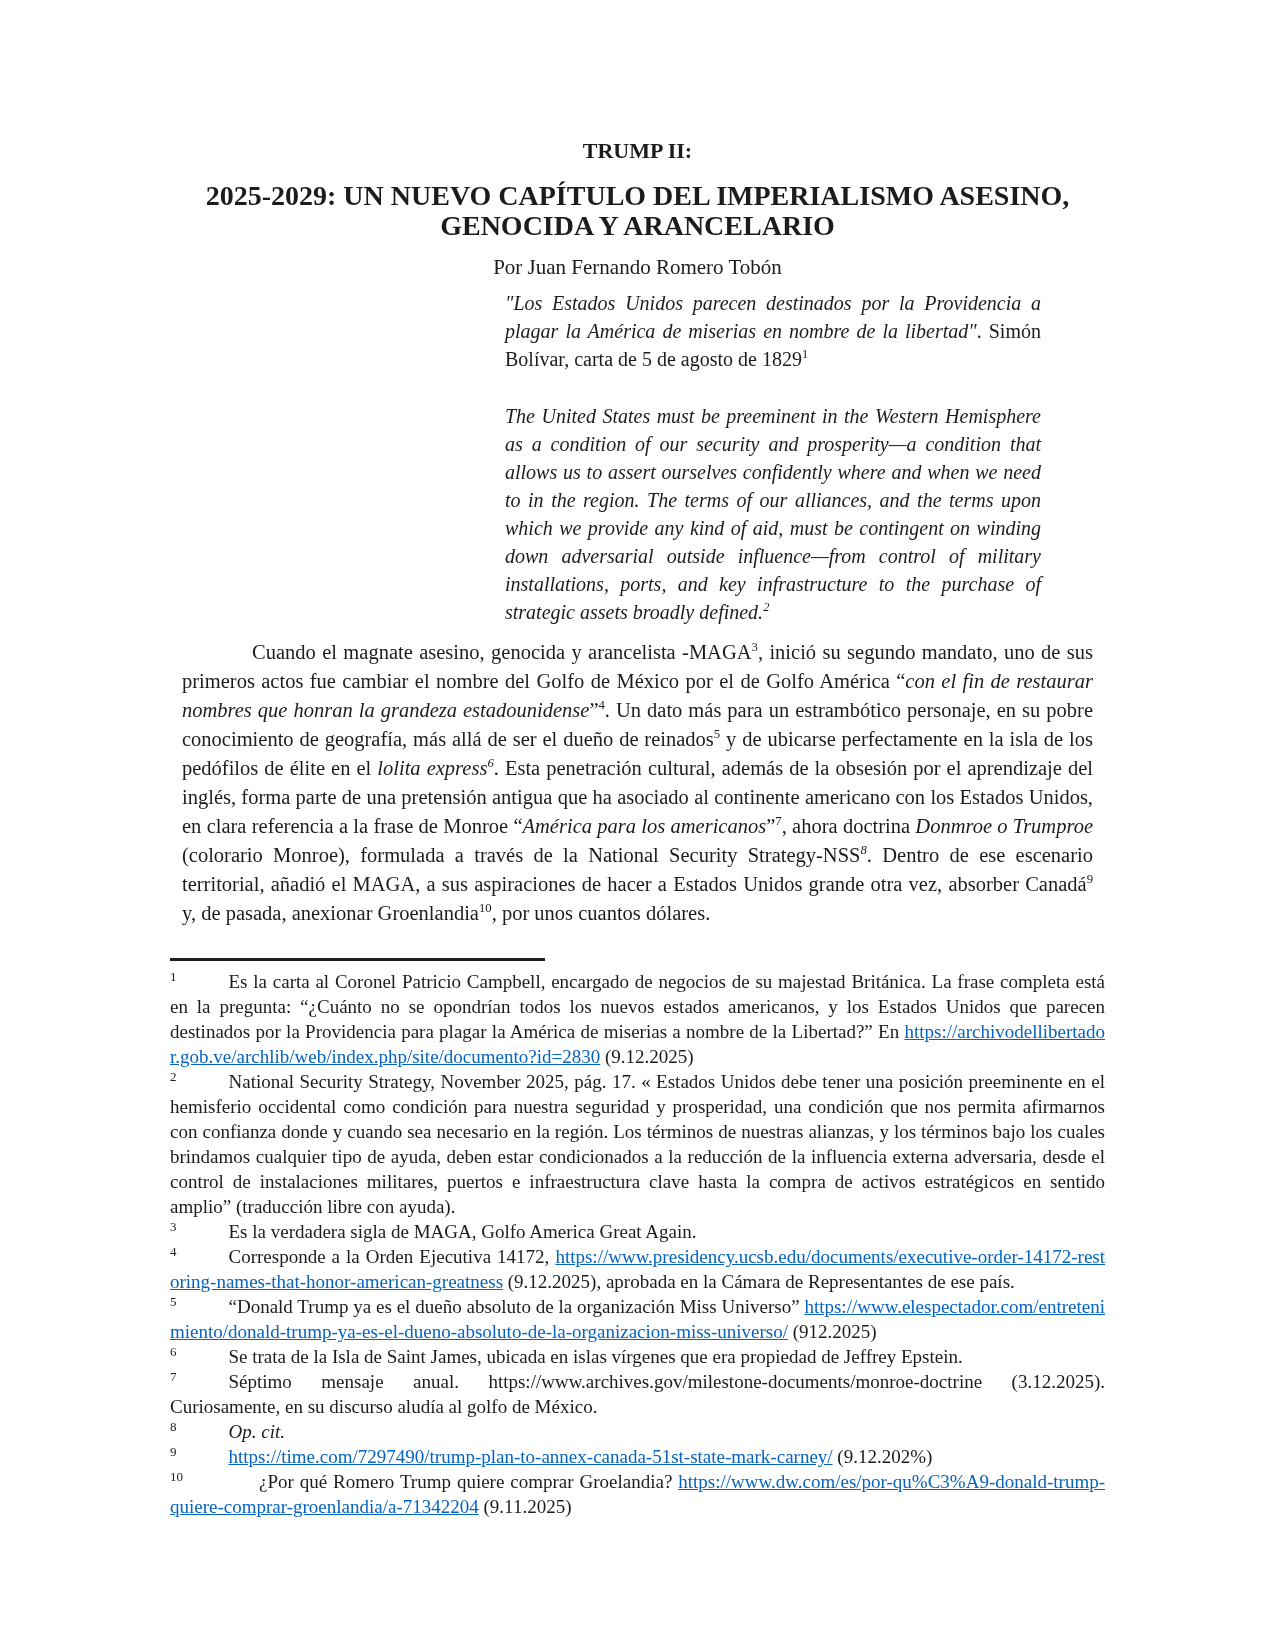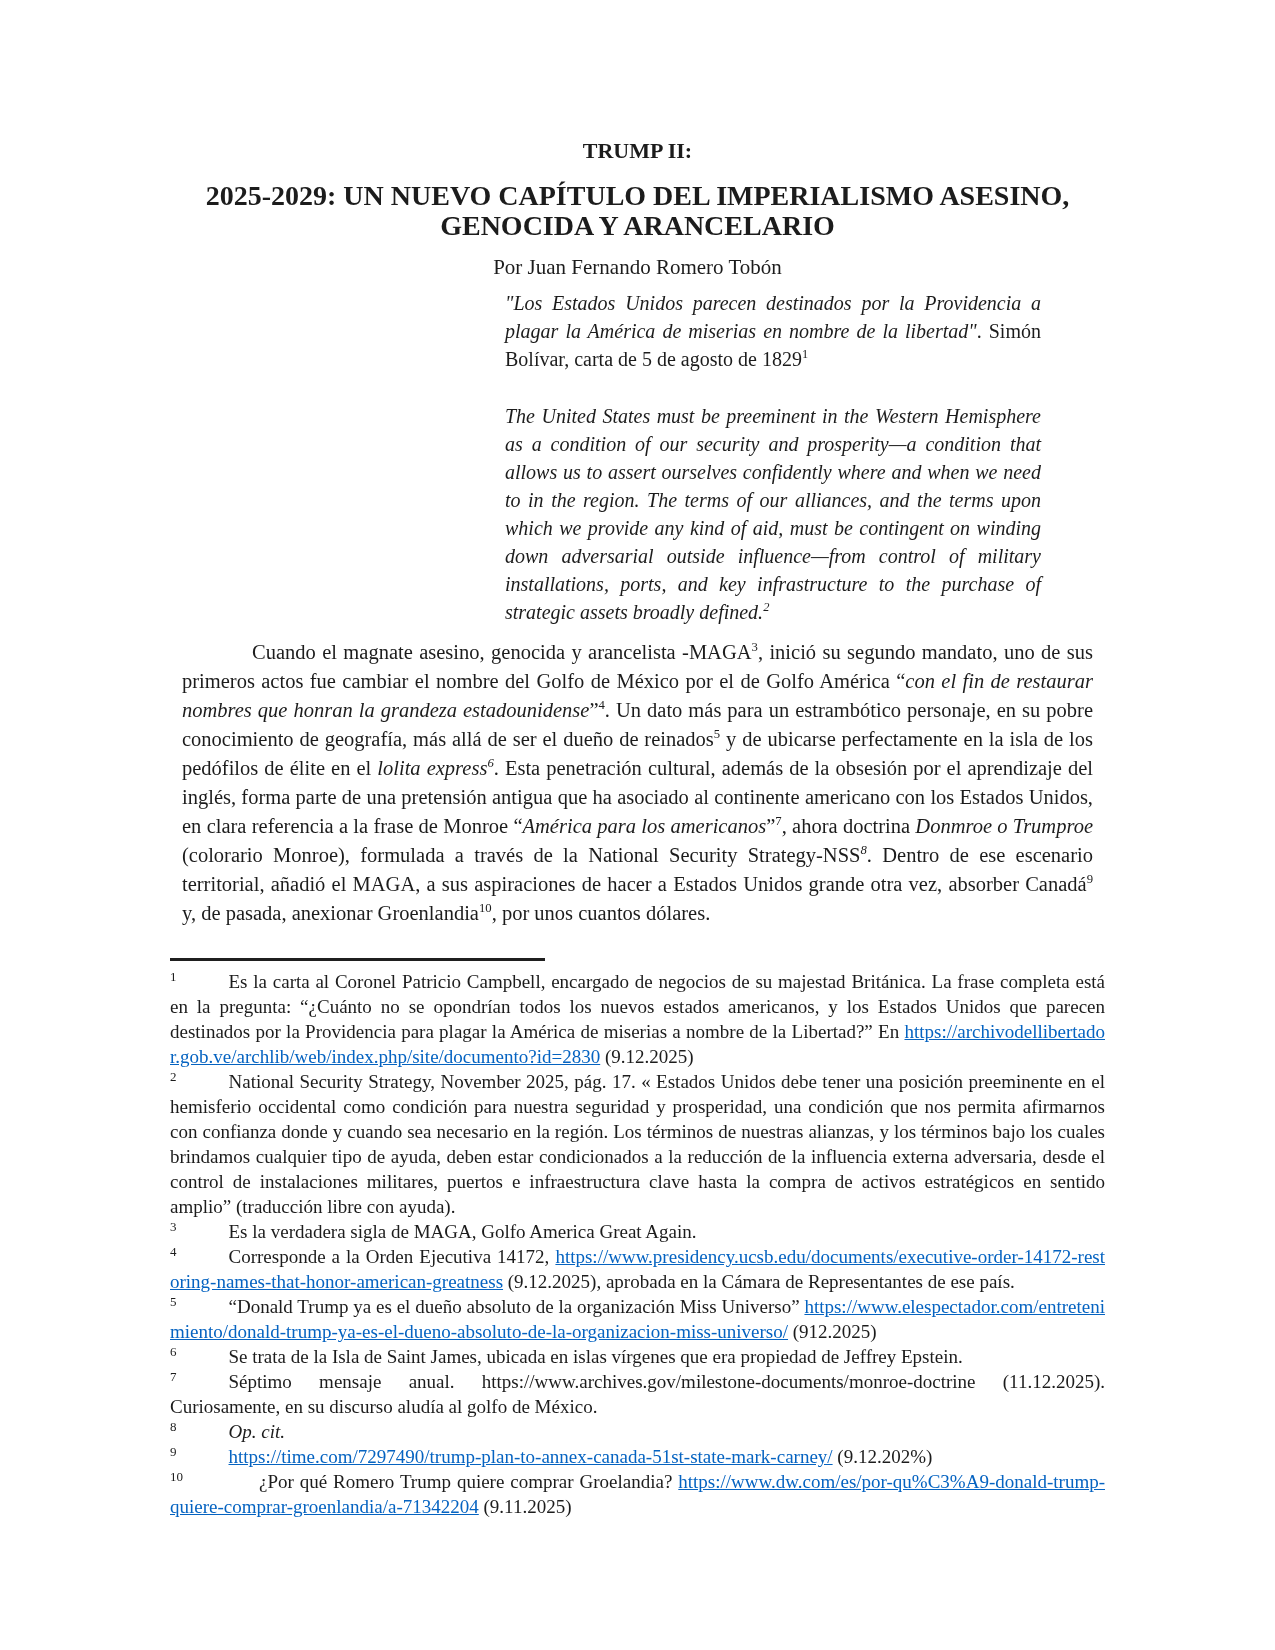--- a/index.html
+++ b/index.html
@@ -48,20 +48,20 @@
 
     <hr class="fn-sep">
 
     <div class="footnotes">
       <div class="footnote"><sup class="fn-num">1</sup><span class="fn-tab"></span><span class="fn-body"><span>Es la carta al Coronel Patricio Campbell, encargado de negocios de su majestad Británica. La frase completa está en la pregunta: “¿Cuánto no se opondrían todos los nuevos estados americanos, y los Estados Unidos que parecen destinados por la Providencia para plagar la América de miserias a nombre de la Libertad?”  En </span><a class="lnk">https://archivodellibertador.gob.ve/archlib/web/index.php/site/documento?id=2830</a><span> (9.12.2025)</span></span></div>
       <div class="footnote"><sup class="fn-num">2</sup><span class="fn-tab"></span><span class="fn-body"><span>National Security Strategy, November 2025, pág. 17.  « Estados Unidos debe tener una posición preeminente en el hemisferio occidental como condición para nuestra seguridad y prosperidad, una condición que nos permita afirmarnos con confianza donde y cuando sea necesario en la región. Los términos de nuestras alianzas, y los términos bajo los cuales brindamos cualquier tipo de ayuda, deben estar condicionados a la reducción de la influencia externa adversaria, desde el control de instalaciones militares, puertos e infraestructura clave hasta la compra de activos estratégicos en sentido amplio” (traducción libre con ayuda).</span></span></div>
       <div class="footnote"><sup class="fn-num">3</sup><span class="fn-tab"></span><span class="fn-body"><span>Es la verdadera sigla de MAGA, Golfo America Great Again.</span></span></div>
       <div class="footnote"><sup class="fn-num">4</sup><span class="fn-tab"></span><span class="fn-body"><span>Corresponde a la Orden Ejecutiva 14172, </span><a class="lnk">https://www.presidency.ucsb.edu/documents/executive-order-14172-restoring-names-that-honor-american-greatness</a><span> (9.12.2025), aprobada en la Cámara de Representantes de ese país.</span></span></div>
       <div class="footnote"><sup class="fn-num">5</sup><span class="fn-tab"></span><span class="fn-body"><span>“Donald Trump ya es el dueño absoluto de la organización Miss Universo” </span><a class="lnk">https://www.elespectador.com/entretenimiento/donald-trump-ya-es-el-dueno-absoluto-de-la-organizacion-miss-universo/</a><span> (912.2025)</span></span></div>
       <div class="footnote"><sup class="fn-num">6</sup><span class="fn-tab"></span><span class="fn-body"><span>Se trata de la Isla de Saint James, ubicada en islas vírgenes que era propiedad de Jeffrey Epstein.</span></span></div>
-      <div class="footnote"><sup class="fn-num">7</sup><span class="fn-tab"></span><span class="fn-body"><span>Séptimo mensaje anual. https://www.archives.gov/milestone-documents/monroe-doctrine (11.12.2025). Curiosamente, en su discurso aludía al golfo de México.</span></span></div>
+      <div class="footnote"><sup class="fn-num">7</sup><span class="fn-tab"></span><span class="fn-body"><span>Séptimo mensaje anual. https://www.archives.gov/milestone-documents/monroe-doctrine (3.12.2025). Curiosamente, en su discurso aludía al golfo de México.</span></span></div>
       <div class="footnote"><sup class="fn-num">8</sup><span class="fn-tab"></span><span class="fn-body"><span class="it">Op. cit.</span></span></div>
       <div class="footnote"><sup class="fn-num">9</sup><span class="fn-tab"></span><span class="fn-body"><a class="lnk">https://time.com/7297490/trump-plan-to-annex-canada-51st-state-mark-carney/</a><span> (9.12.202%)</span></span></div>
       <div class="footnote"><sup class="fn-num">10</sup><span class="fn-tab wide"></span><span class="fn-body"><span>¿Por qué Romero Trump quiere comprar Groelandia? </span><a class="lnk">https://www.dw.com/es/por-qu%C3%A9-donald-trump-quiere-comprar-groenlandia/a-71342204</a><span> (9.11.2025)</span></span></div>
     </div>
 
   </div>
 </div>
 
 </body></html>

